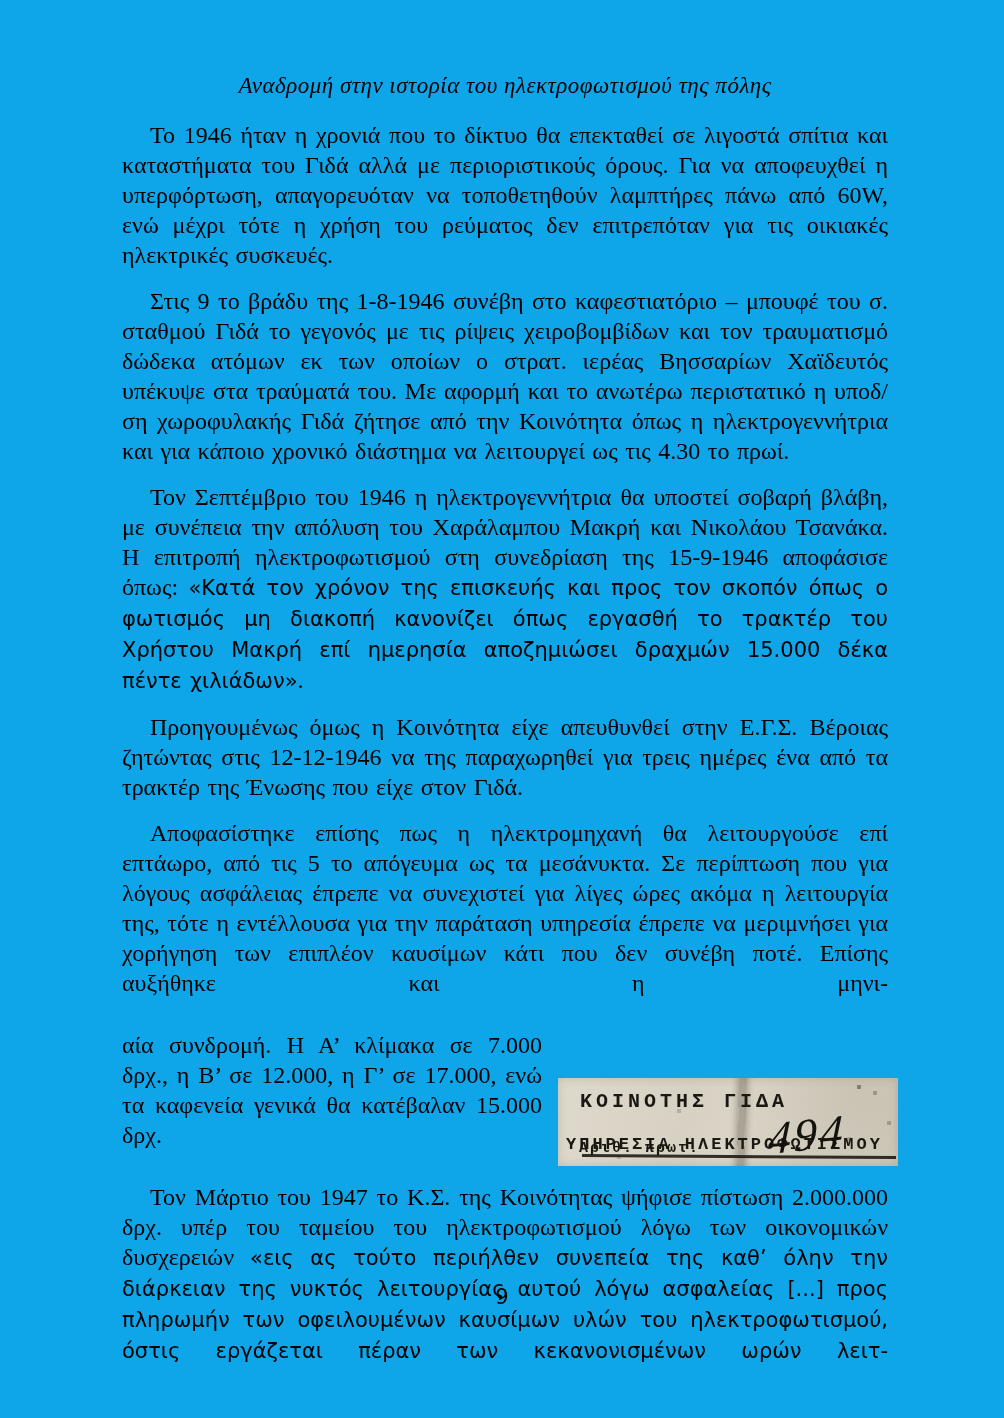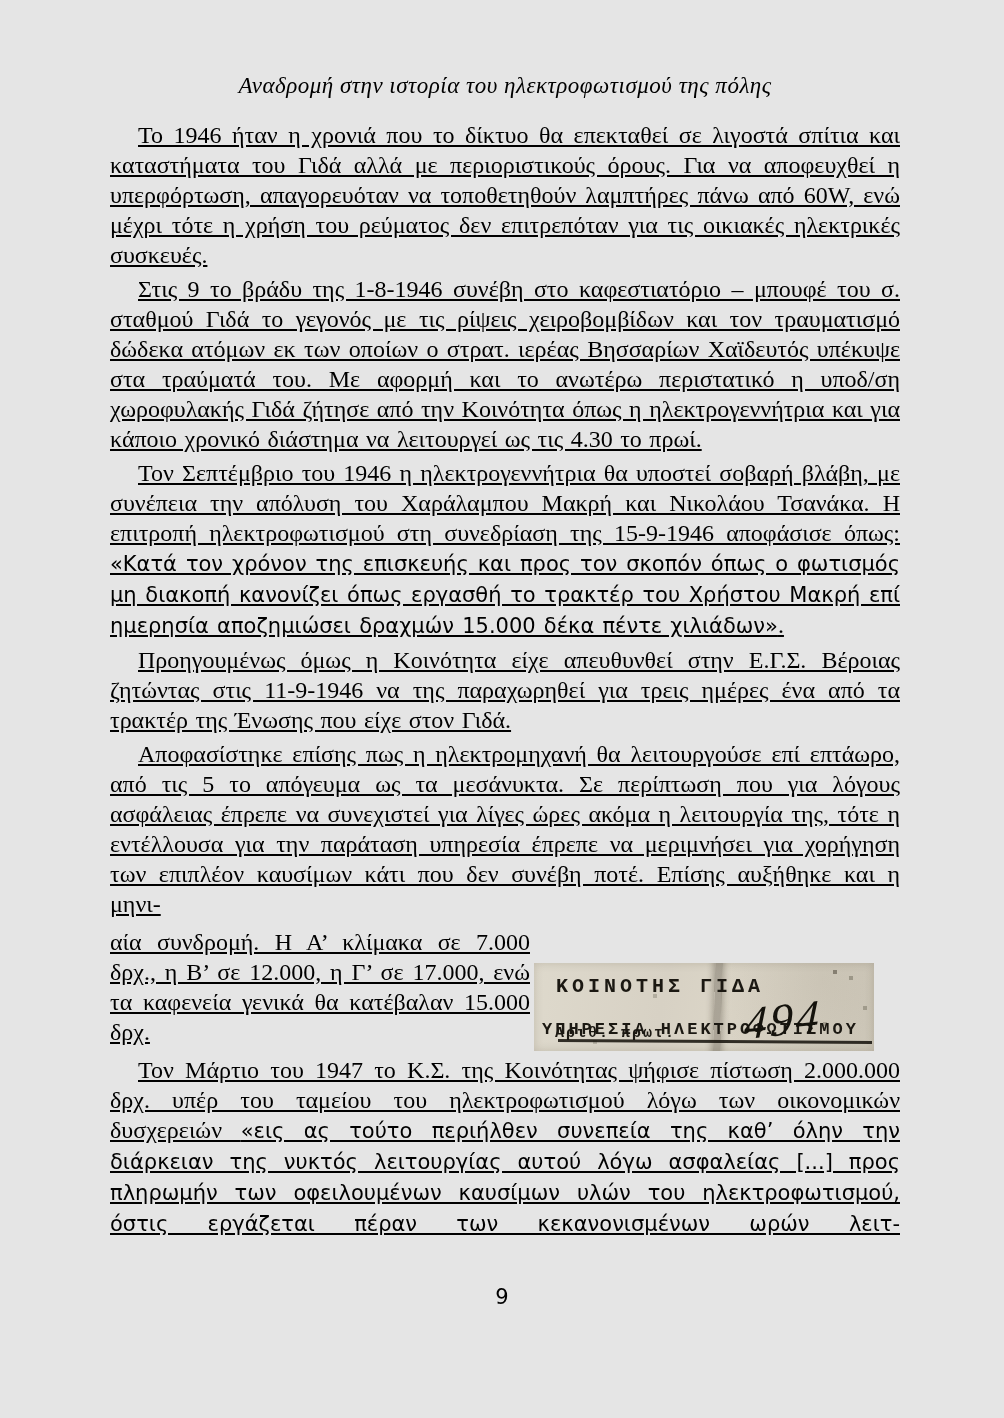--- a/index.html
+++ b/index.html
@@ -1,43 +1,42 @@
 <!DOCTYPE html>
 <html lang="el"><head>
 <meta charset="utf-8">
 <style>
   html, body { margin: 0; padding: 0; background: #ffffff; }
   .page {
     position: relative;
     width: 1004px;
     height: 1418px;
     margin: 0 auto;
-    background: #e5e5e5;
+    background: #0ea5e9;
     box-sizing: border-box;
     padding: 72px 100px 0 106px;
     font-family: "Liberation Serif", "DejaVu Serif", serif;
     font-size: 24px;
     line-height: 30px;
     color: #000000;
     overflow: hidden;
   }
   .header {
     text-align: center;
     font-style: italic;
     font-size: 23px;
     line-height: 28px;
     margin-bottom: 20px;
     letter-spacing: 0.5px;
   }
   p.body {
-    margin: 4px;
+    margin: 16px;
     text-align: justify;
     text-indent: 28px;
     word-spacing: 1.5px;
-    text-decoration: underline;
   }
   p.noindent { text-indent: 0; }
   .justify-last { text-align-last: justify; }
   .sans {
     font-family: "DejaVu Sans", sans-serif;
     font-size: 21px;
   }
   .wrap-row {
     display: flex;
     align-items: flex-end;
@@ -141,21 +140,21 @@
 <div class="page">
 
   <div class="header">Αναδρομή στην ιστορία του ηλεκτροφωτισμού της πόλης</div>
 
   <p class="body">Το 1946 ήταν η χρονιά που το δίκτυο θα επεκταθεί σε λιγοστά σπίτια και καταστήματα του Γιδά αλλά με περιοριστικούς όρους. Για να αποφευχθεί η υπερφόρτωση, απαγορευόταν να τοποθετηθούν λαμπτήρες πάνω από 60W, ενώ μέχρι τότε η χρήση του ρεύματος δεν επιτρεπόταν για τις οικιακές ηλεκτρικές συσκευές.</p>
 
   <p class="body">Στις 9 το βράδυ της 1-8-1946 συνέβη στο καφεστιατόριο – μπουφέ του σ. σταθμού Γιδά το γεγονός με τις ρίψεις χειροβομβίδων και τον τραυματισμό δώδεκα ατόμων εκ των οποίων ο στρατ. ιερέας Βησσαρίων Χαϊδευτός υπέκυψε στα τραύματά του. Με αφορμή και το ανωτέρω περιστατικό η υποδ/ση χωροφυλακής Γιδά ζήτησε από την Κοινότητα όπως η ηλεκτρογεννήτρια και για κάποιο χρονικό διάστημα να λειτουργεί ως τις 4.30 το πρωί.</p>
 
   <p class="body"><span>Τον Σεπτέμβριο του 1946 η ηλεκτρογεννήτρια θα υποστεί σοβαρή βλάβη, με συνέπεια την απόλυση του Χαράλαμπου Μακρή και Νικολάου Τσανάκα. Η επιτροπή ηλεκτροφωτισμού στη συνεδρίαση της 15-9-1946 αποφάσισε όπως: </span><span class="sans">«Κατά τον χρόνον της επισκευής και προς τον σκοπόν όπως ο φωτισμός μη διακοπή κανονίζει όπως εργασθή το τρακτέρ του Χρήστου Μακρή επί ημερησία αποζημιώσει δραχμών 15.000 δέκα πέντε χιλιάδων»</span><span>.</span></p>
 
-  <p class="body">Προηγουμένως όμως η Κοινότητα είχε απευθυνθεί στην Ε.Γ.Σ. Βέροιας ζητώντας στις 11-9-1946 να της παραχωρηθεί για τρεις ημέρες ένα από τα τρακτέρ της Ένωσης που είχε στον Γιδά.</p>
+  <p class="body">Προηγουμένως όμως η Κοινότητα είχε απευθυνθεί στην Ε.Γ.Σ. Βέροιας ζητώντας στις 12-12-1946 να της παραχωρηθεί για τρεις ημέρες ένα από τα τρακτέρ της Ένωσης που είχε στον Γιδά.</p>
 
   <p class="body justify-last">Αποφασίστηκε επίσης πως η ηλεκτρομηχανή θα λειτουργούσε επί επτάωρο, από τις 5 το απόγευμα ως τα μεσάνυκτα. Σε περίπτωση που για λόγους ασφάλειας έπρεπε να συνεχιστεί για λίγες ώρες ακόμα η λειτουργία της, τότε η εντέλλουσα για την παράταση υπηρεσία έπρεπε να μεριμνήσει για χορήγηση των επιπλέον καυσίμων κάτι που δεν συνέβη ποτέ. Επίσης αυξήθηκε και η μηνι-</p>
 
   <div class="wrap-row">
     <p class="body noindent wrap-col">αία συνδρομή. Η Α’ κλίμακα σε 7.000 δρχ., η Β’ σε 12.000, η Γ’ σε 17.000, ενώ τα καφενεία γενικά θα κατέβαλαν 15.000 δρχ.</p>
 
     <div class="stamp">
       <div class="stamp-crease"></div>
       <div class="stamp-speckles"></div>
       <div class="stamp-line1">ΚΟΙΝΟΤΗΣ ΓΙΔΑ</div>

